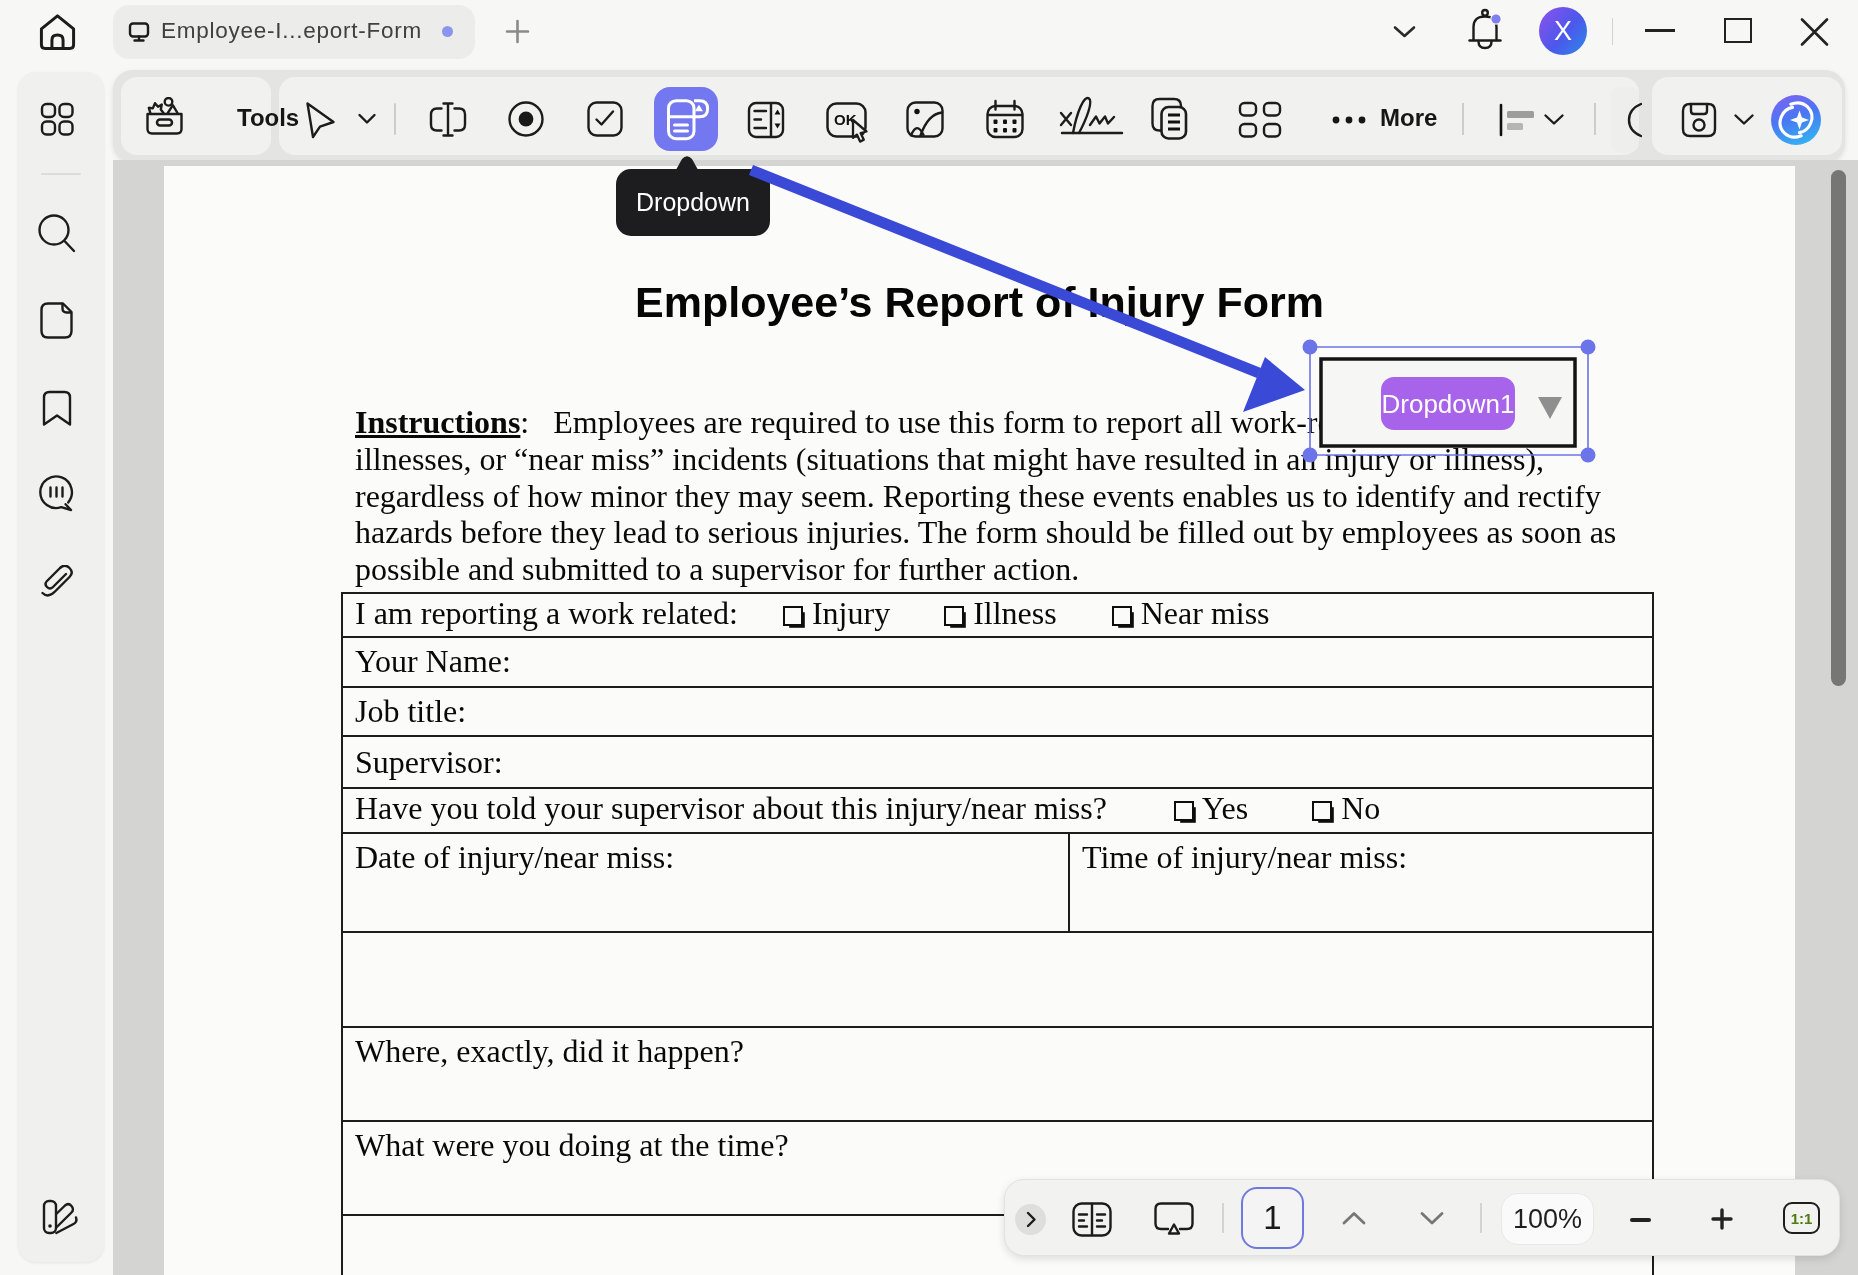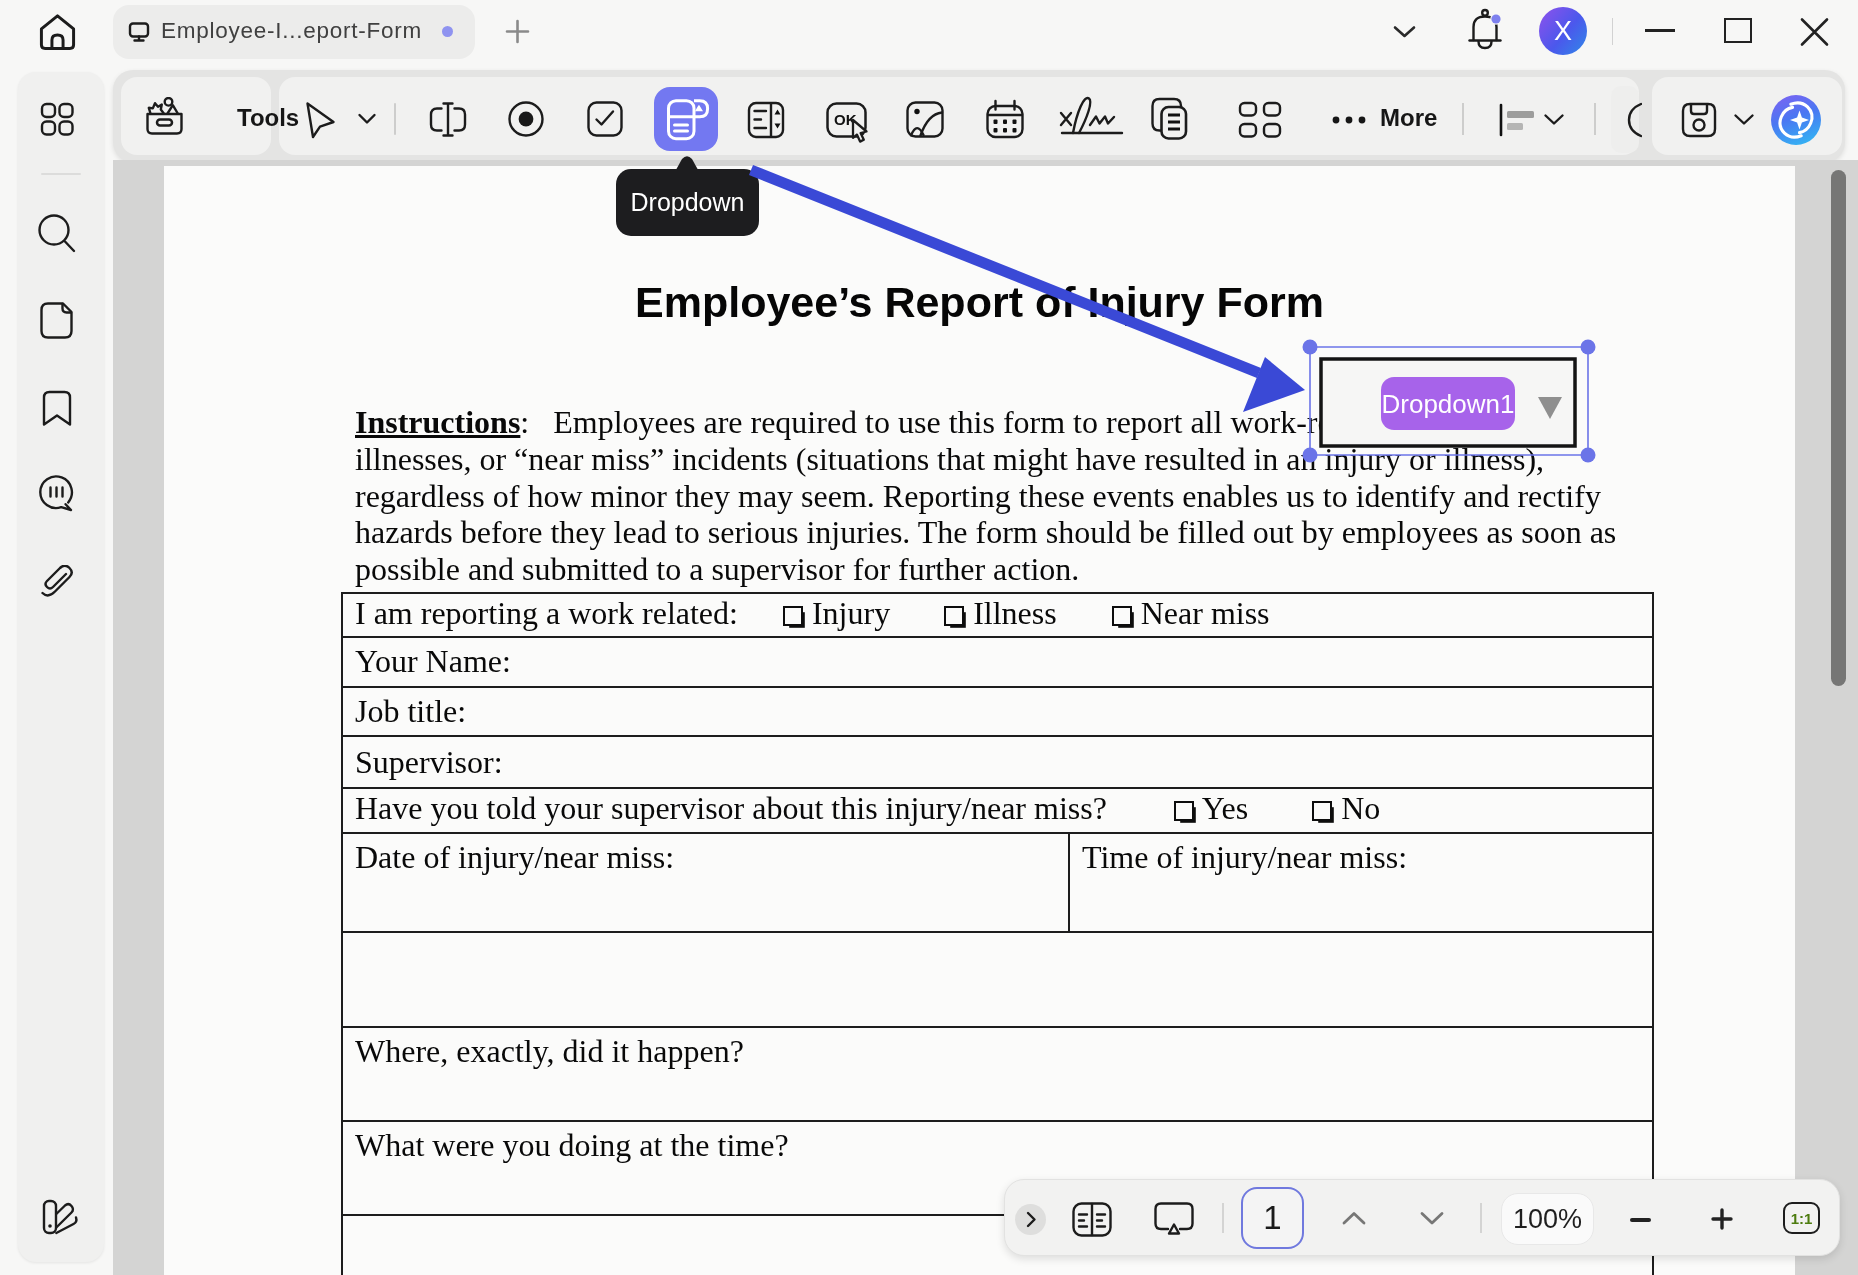--- a/index.html
+++ b/index.html
@@ -293,21 +293,21 @@
 <div class="abs" style="left:1501px;top:1193px;width:93px;height:52px;background:#fafafa;border:1px solid #e8e8e8;border-radius:17px;color:#1f1f1f;font-size:27px;display:flex;align-items:center;justify-content:center;">100%</div>
 <div class="abs" style="left:1630px;top:1218px;width:21px;height:3.5px;background:#222;border-radius:2px;"></div>
 <svg class="abs" style="left:1711px;top:1208px" width="22" height="22" viewBox="0 0 22 22">
   <path d="M11 2 V20 M2 11 H20" stroke="#222" stroke-width="3.4" stroke-linecap="round"></path>
 </svg>
 <div class="abs" style="left:1783px;top:1202px;width:37px;height:32px;border:2.5px solid #1d1d1d;border-radius:9px;color:#4d7c0f;font-size:15px;font-weight:bold;display:flex;align-items:center;justify-content:center;">1:1</div>
 
 <svg class="abs" style="left:669px;top:152px" width="36" height="26" viewBox="0 0 36 26">
   <path d="M13 7 Q18 1.5 23 7 L33 25 L3 25 Z" fill="#1d1d1f"></path>
 </svg>
-<div class="abs" style="left:616px;top:169px;width:143px;height:67px;background:#1d1d1f;border-radius:15px;color:#fff;font-size:25px;display:flex;align-items:center;justify-content:center;">Dropdown</div>
+<div class="abs" style="left:616px;top:169px;width:154px;height:67px;background:#1d1d1f;border-radius:15px;color:#fff;font-size:25px;display:flex;align-items:center;justify-content:center;">Dropdown</div>
 
 <svg class="abs" style="left:700px;top:140px" width="650" height="280" viewBox="0 0 650 280">
   <line x1="51" y1="30" x2="559" y2="233" stroke="#3a49d6" stroke-width="11"></line>
   <polygon points="605,250 565,217 543,272" fill="#3a49d6"></polygon>
 </svg>
 
 <svg class="abs" style="left:1296px;top:332px" width="310" height="140" viewBox="0 0 310 140">
   <line x1="14" y1="15" x2="292" y2="15" stroke="#6b74e8" stroke-width="1.6"></line>
   <line x1="14" y1="123" x2="292" y2="123" stroke="#6b74e8" stroke-width="1.6"></line>
   <line x1="14" y1="15" x2="14" y2="123" stroke="#6b74e8" stroke-width="1.6"></line>

